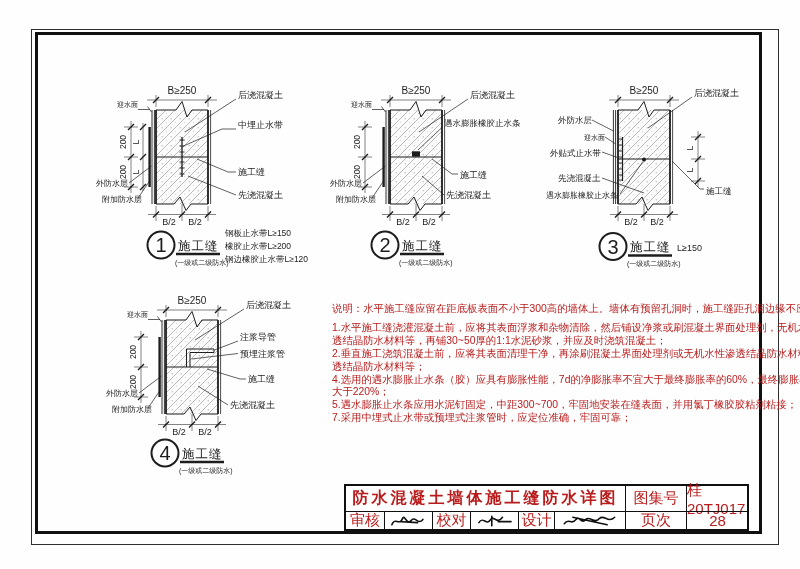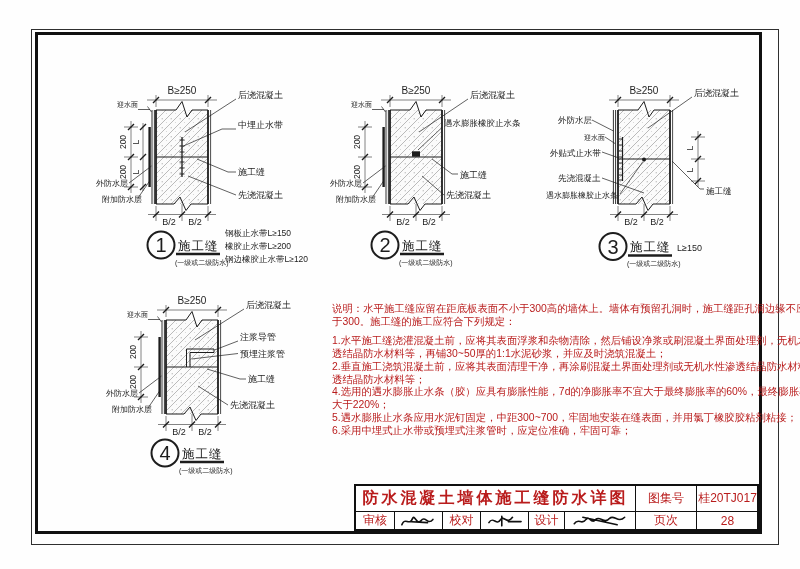--- a/index.html
+++ b/index.html
@@ -9,26 +9,26 @@
               border:1px solid #2f2f2f;box-sizing:border-box;}
   .thick-frame{position:absolute;left:35px;top:32px;width:727px;height:502px;
                border:3px solid #101010;box-sizing:border-box;}
   .fig{position:absolute;}
   svg{overflow:visible;}
   svg text{font-family:"Liberation Sans","DejaVu Sans",sans-serif;fill:#1d1d1d;}
   .ln{stroke:#1d1d1d;fill:none;}
   .notes{position:absolute;left:332px;top:303px;width:434px;font-size:10.4px;
          line-height:12.9px;white-space:nowrap;}
   .nline.gap{margin-top:6px;}
-  .tblock{position:absolute;left:354px;top:484px;width:405px;height:47px;
+  .tblock{position:absolute;left:344px;top:484px;width:405px;height:47px;
           border:2px solid #101010;box-sizing:border-box;display:grid;
           grid-template-columns:38px 48px 38px 48px 36px 71px 61px 62px;
           grid-template-rows:25px 18px;background:#fff;}
   .tc{border-left:1px solid #101010;border-top:1px solid #101010;display:flex;
-      align-items:center;justify-content:center;font-size:12px;box-sizing:border-box;}
+      align-items:center;justify-content:center;font-size:15px;box-sizing:border-box;}
   .tc.r1{border-top:none;}
   .tc.c1{border-left:none;}
   .tc.title-cell{grid-column:1/7;font-size:16px;letter-spacing:3px;font-weight:bold;}
 </style>
 </head>
 <body>
 
 <div class="sheet">
   <div class="thin-frame"></div>
   <div class="thick-frame"></div>
@@ -250,29 +250,28 @@
       <circle class="ln" cx="67" cy="163" r="13.5" stroke-width="2"></circle>
       <text x="67" y="170" font-size="20" text-anchor="middle">4</text>
       <text x="84" y="167.5" font-size="12.5" letter-spacing="1">施工缝</text>
       <path class="ln" d="M82,172 H126" stroke-width="2.4"></path>
       <text x="81" y="182.5" font-size="7">(一级或二级防水)</text>
     </g>
   </svg>
 
   <div class="notes">
     <div class="nline">说明：水平施工缝应留在距底板表面不小于300高的墙体上。墙体有预留孔洞时，施工缝距孔洞边缘不应少</div>
-    <div class="nline">于300。施工缝的施工应符合下列规定：</div>
     <div class="nline gap">1.水平施工缝浇灌混凝土前，应将其表面浮浆和杂物清除，然后铺设净浆或刷混凝土界面处理剂，无机水性渗</div>
     <div class="nline">透结晶防水材料等，再铺30~50厚的1:1水泥砂浆，并应及时浇筑混凝土；</div>
     <div class="nline">2.垂直施工浇筑混凝土前，应将其表面清理干净，再涂刷混凝土界面处理剂或无机水性渗透结晶防水材料，</div>
     <div class="nline">透结晶防水材料等；</div>
     <div class="nline">4.选用的遇水膨胀止水条（胶）应具有膨胀性能，7d的净膨胀率不宜大于最终膨胀率的60%，最终膨胀率不</div>
     <div class="nline">大于220%；</div>
     <div class="nline">5.遇水膨胀止水条应用水泥钉固定，中距300~700，牢固地安装在缝表面，并用氯丁橡胶胶粘剂粘接；</div>
-    <div class="nline">6.采用中埋式止水带或预埋式注浆管时，应定位准确，牢固可靠；</div>
+    <div class="nline">7.采用中埋式止水带或预埋式注浆管时，应定位准确，牢固可靠；</div>
   </div>
 
   <div class="tblock">
     <div class="tc r1 c1 title-cell">防水混凝土墙体施工缝防水详图</div>
     <div class="tc r1">图集号</div>
     <div class="tc r1">桂20TJ017</div>
     <div class="tc c1">审核</div>
     <div class="tc">
       <svg width="40" height="15" viewBox="0 0 36 14">
         <path d="M2,11 C5,3 9,13 12,5 C14,1 16,12 20,7 C24,2 26,12 31,6 M7,8 L26,9" stroke="#111" stroke-width="1.5" fill="none" stroke-linecap="round"></path>

